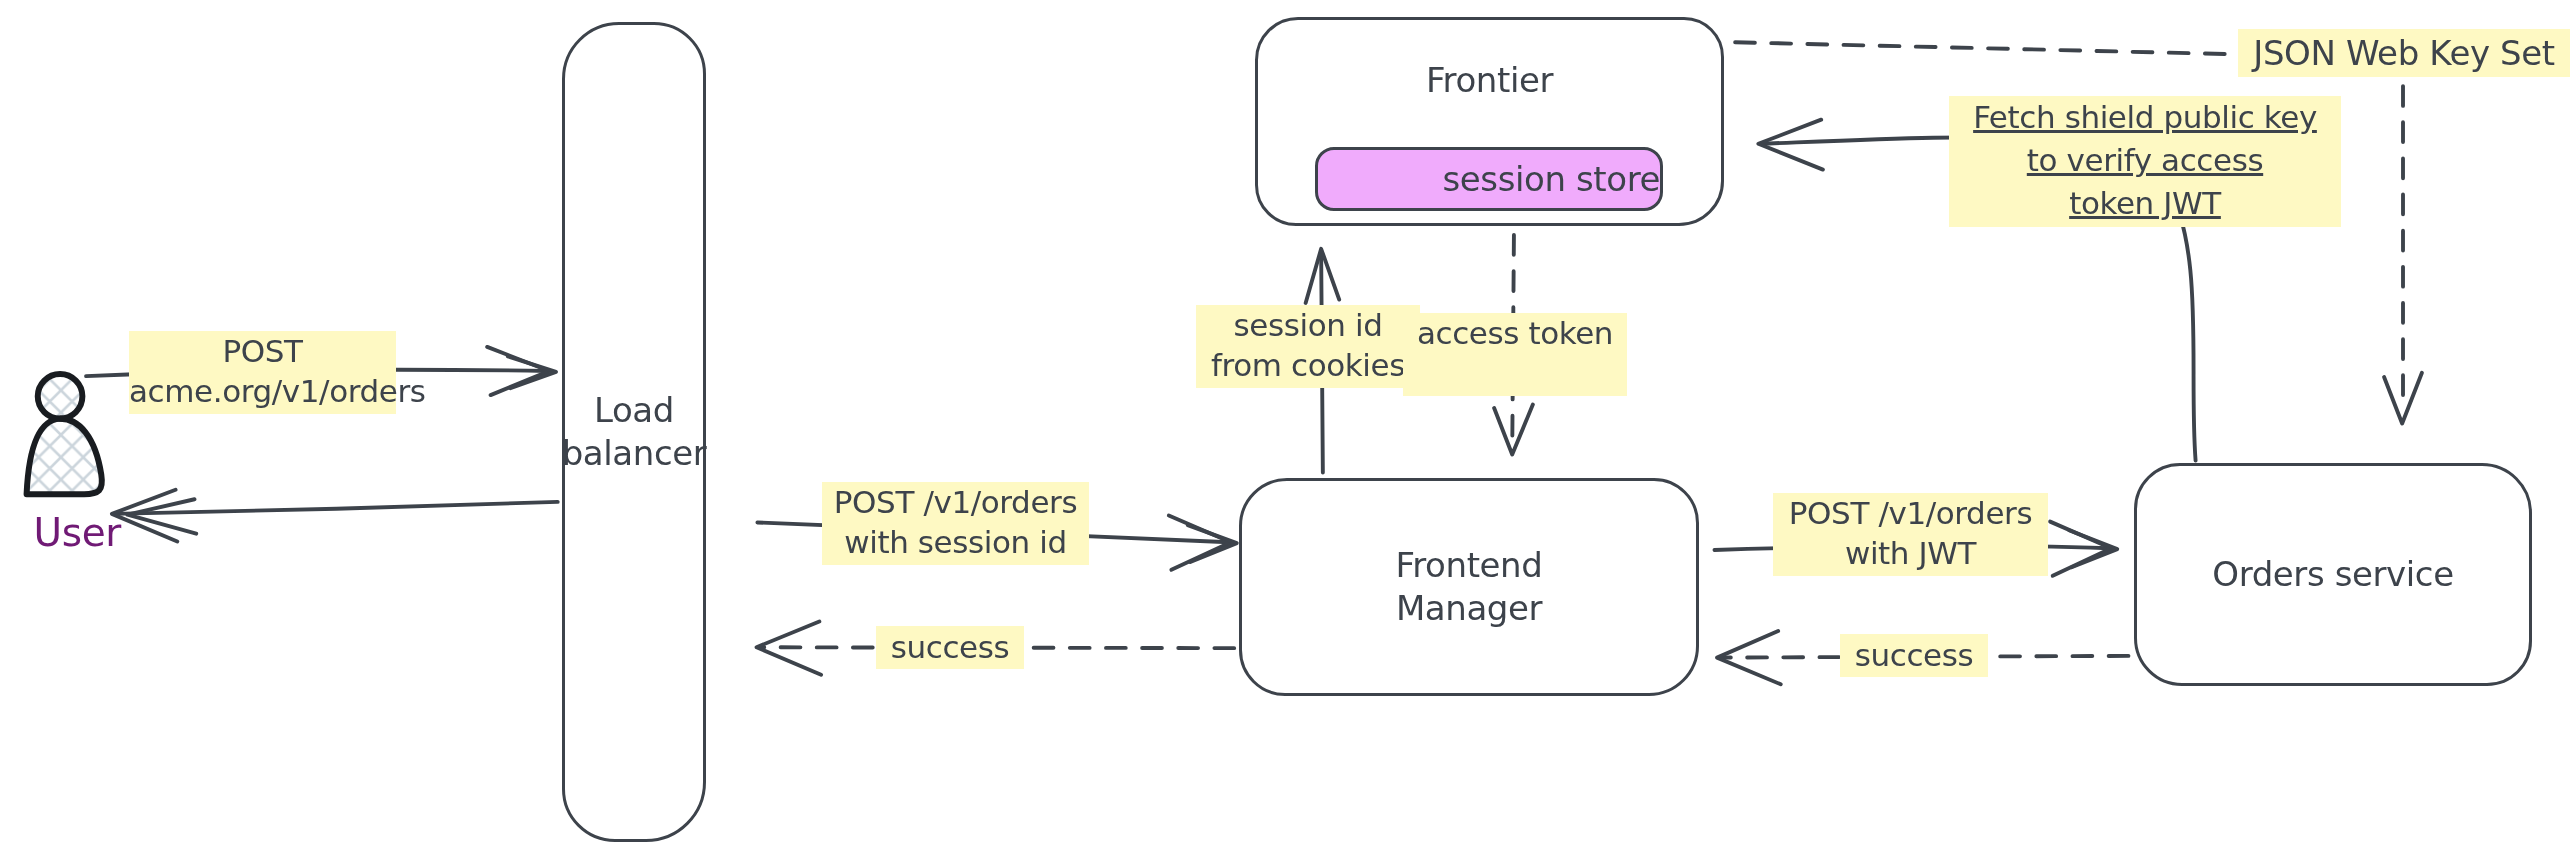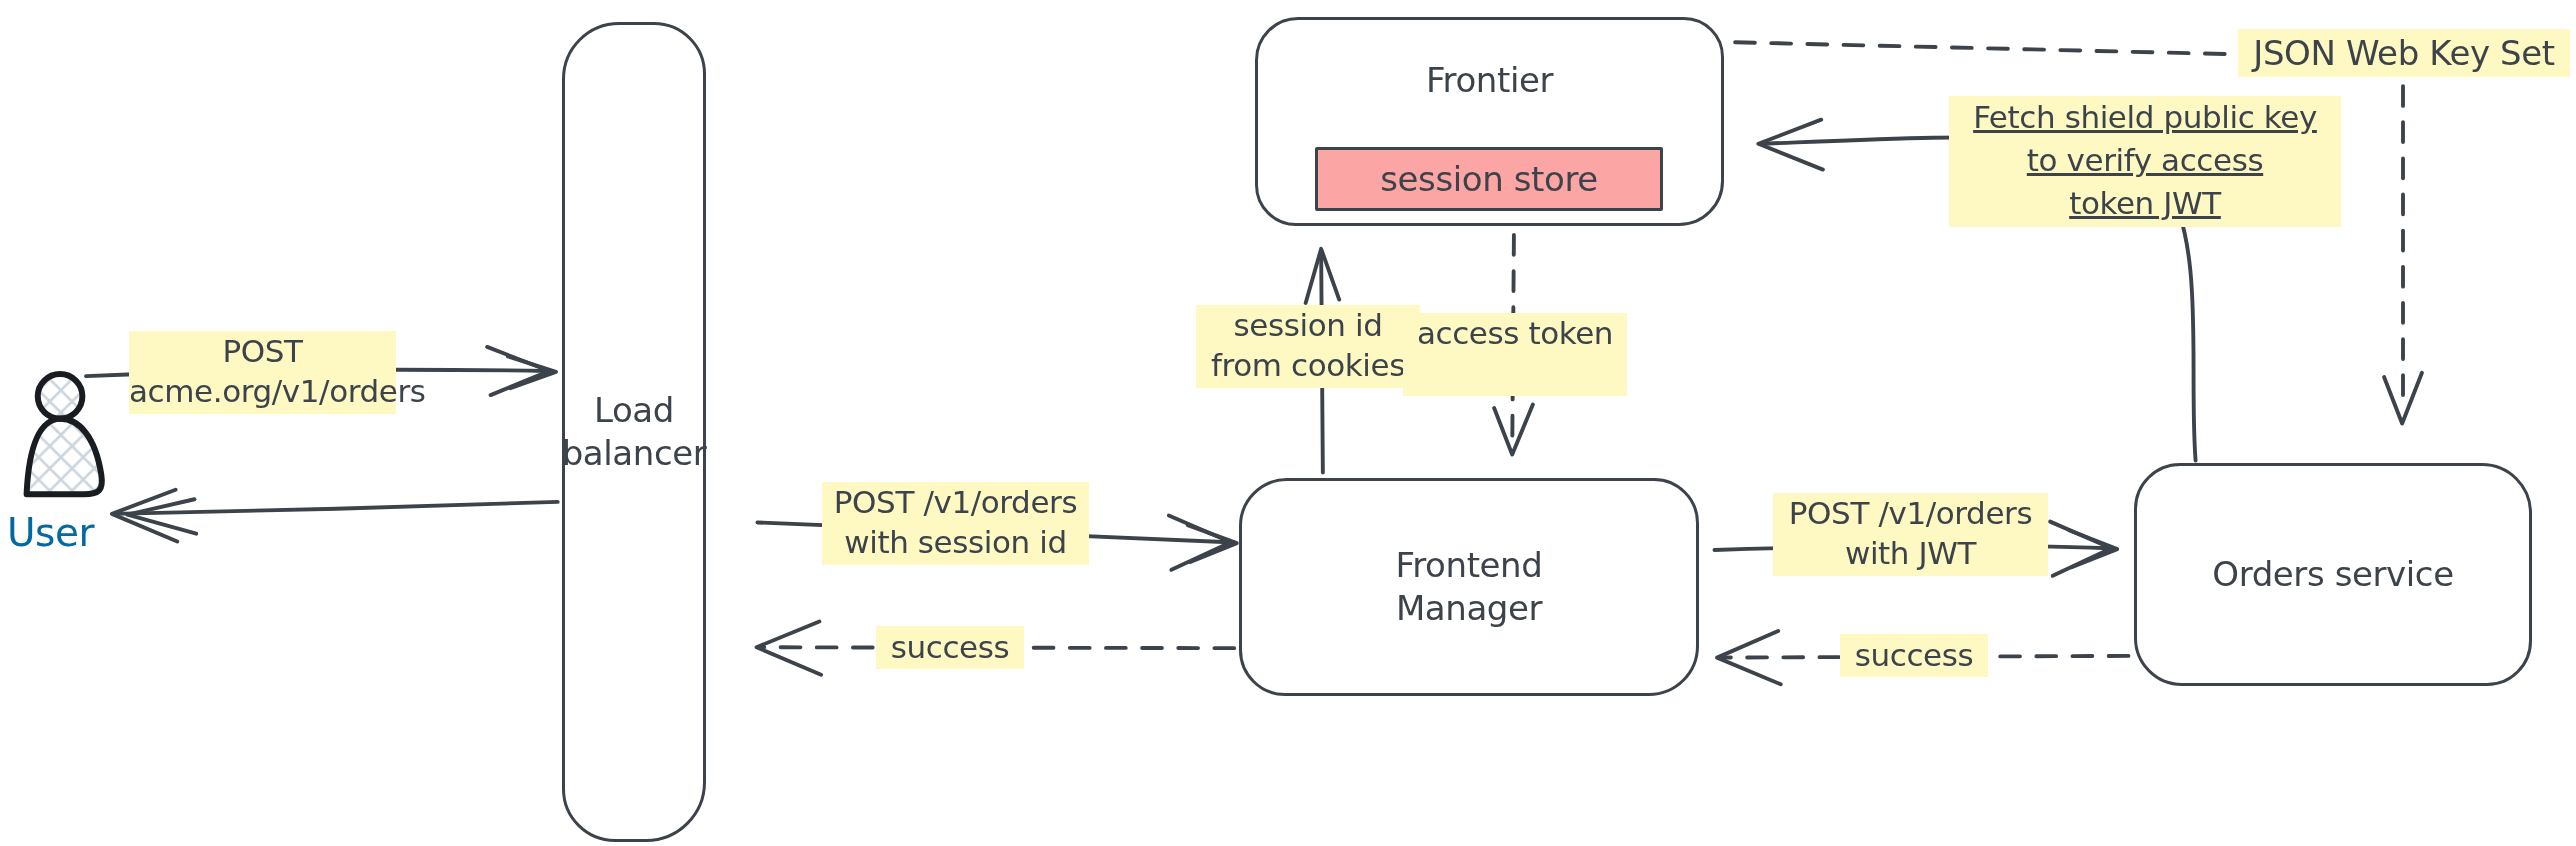--- a/index.html
+++ b/index.html
@@ -8,37 +8,37 @@
   svg.wires{position:absolute;left:0;top:0;width:2576px;height:847px;}
   svg.wires path{fill:none;stroke:#3d434b;stroke-width:4.5;stroke-linecap:round;stroke-linejoin:round;}
   svg.wires path.dash{stroke-dasharray:23 19;}
   .node{position:absolute;border:3.4px solid #3d434b;background:#ffffff;box-sizing:border-box;
         display:flex;flex-direction:column;align-items:center;justify-content:center;
         font-size:34px;letter-spacing:-0.4px;text-align:center;line-height:43px;}
   .node-lb{left:562px;top:21.5px;width:144px;height:820px;border-radius:57px 52px 60px 53px;}
   .node-frontier{left:1255px;top:17px;width:469px;height:209px;border-radius:43px 40px 45px 41px;justify-content:flex-start;}
   .frontier-title{margin-top:39px;height:43px;}
   .node-store{position:absolute;left:57px;top:127px;width:348px;height:64px;border:3.4px solid #3d434b;
-              border-radius:2px;background:#fca5a5;box-sizing:border-box;display:flex;align-items:center;justify-content:center;}
+              border-radius:19px;background:#f0abfc;box-sizing:border-box;display:flex;align-items:center;justify-content:flex-end;}
   .node-fm{left:1239px;top:478px;width:460px;height:218px;border-radius:48px 45px 50px 46px;}
   .node-orders{left:2134px;top:463px;width:398px;height:223px;border-radius:46px 50px 45px 48px;}
   .elabel{position:absolute;background:#fef9c3;font-size:31px;line-height:40px;letter-spacing:-0.4px;
           text-align:center;white-space:nowrap;}
   .elabel span{display:block;}
   .lbl-post-acme{left:129px;top:331px;width:267px;height:83px;}
   .lbl-post-session{left:822px;top:482px;width:267px;height:83px;}
   .lbl-success-lb{left:876px;top:626px;width:148px;height:43px;line-height:43px;}
   .lbl-session-id{left:1196px;top:305px;width:224px;height:83px;}
   .lbl-access-token{left:1403px;top:313px;width:224px;height:83px;}
   .lbl-post-jwt{left:1773px;top:493px;width:275px;height:83px;}
   .lbl-success-fm{left:1840px;top:634px;width:148px;height:43px;line-height:43px;}
   .lbl-fetch{left:1949px;top:96px;width:392px;height:131px;line-height:43px;text-decoration:underline;}
   .lbl-jwks{left:2238px;top:29px;width:332px;height:48px;line-height:48px;font-size:34px;}
-  .lbl-user{position:absolute;left:6.9px;top:510px;width:114px;text-align:left;background:transparent;
-            font-size:39px;color:#0369a1;font-weight:500;letter-spacing:-0.4px;}
+  .lbl-user{position:absolute;left:6.9px;top:510px;width:114px;text-align:right;background:transparent;
+            font-size:39px;color:#701a75;font-weight:500;letter-spacing:-0.4px;}
   .user-svg{position:absolute;left:15.5px;top:368px;}
 </style>
 </head>
 <body>
 
 <div class="canvas">
 
   <svg class="wires" viewBox="0 0 2993 984" width="2576" height="847">
 
     <path d="M 100 437 C 260 430 460 428 636 431"></path>

